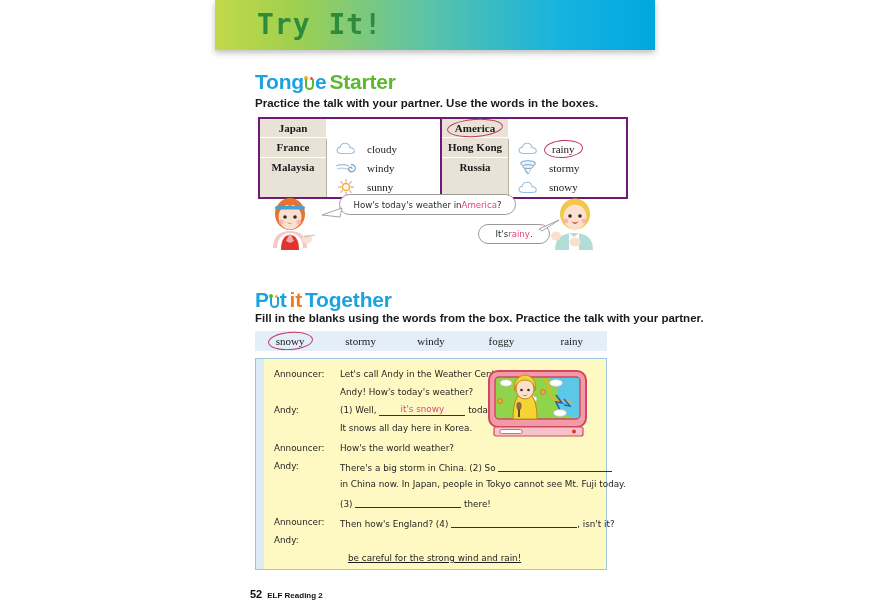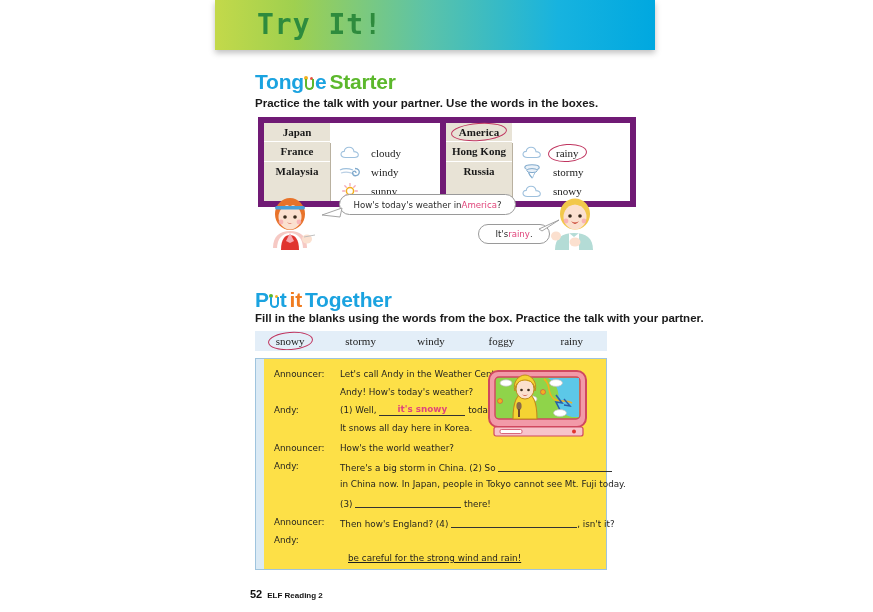--- a/index.html
+++ b/index.html
@@ -106,21 +106,21 @@
     font-size: 11.5px;
     font-weight: bold;
     color: #1a1a1a;
     white-space: nowrap;
   }
 
   
   .wtable {
     position: absolute;
     display: flex;
-    border: 6px solid #701a75;
+    border: 2px solid #701a75;
     box-sizing: border-box;
     justify-content: center;
   }
   .wtable .col-left {
     width: 66px;
     background: #e8e3d6;
     display: flex;
     flex-direction: column;
   }
   .wtable .col-right {
@@ -214,21 +214,21 @@
   }
 
   
   #dialogbox {
     position: absolute;
     left: 255px;
     top: 358px;
     width: 352px;
     height: 212px;
     border: 1px solid #9fc4de;
-    background: #fde047;
+    background: #fef9c3;
     box-sizing: border-box;
   }
   #dialogbox::before {
     content: "";
     position: absolute;
     left: 0; top: 0; bottom: 0;
     width: 8px;
     background: #dbeaf5;
   }
   .dline {
@@ -240,21 +240,20 @@
   }
   .spk { position: absolute; left: 18px; font-family: "DejaVu Sans", sans-serif; font-size: 8.8px; color: #1f1f1f; }
   .blank-ul { display: inline-block; border-bottom: 1px solid #333; height: 10px; vertical-align: -1px; }
   .hand {
     position: relative;
     display: inline-block;
     color: #e0457b;
     font-family: "DejaVu Sans", sans-serif;
     font-size: 8.8px;
     text-align: center;
-    font-weight: bold;
   }
 
   
   #footer { position: absolute; left: 250px; top: 588px; display: flex; align-items: baseline; gap: 5px; }
   #pagenum { font-size: 11px; font-weight: bold; color: #111; }
   #booktitle { font-size: 8px; font-weight: bold; color: #111; }
 </style>
 </head>
 <body>
 

